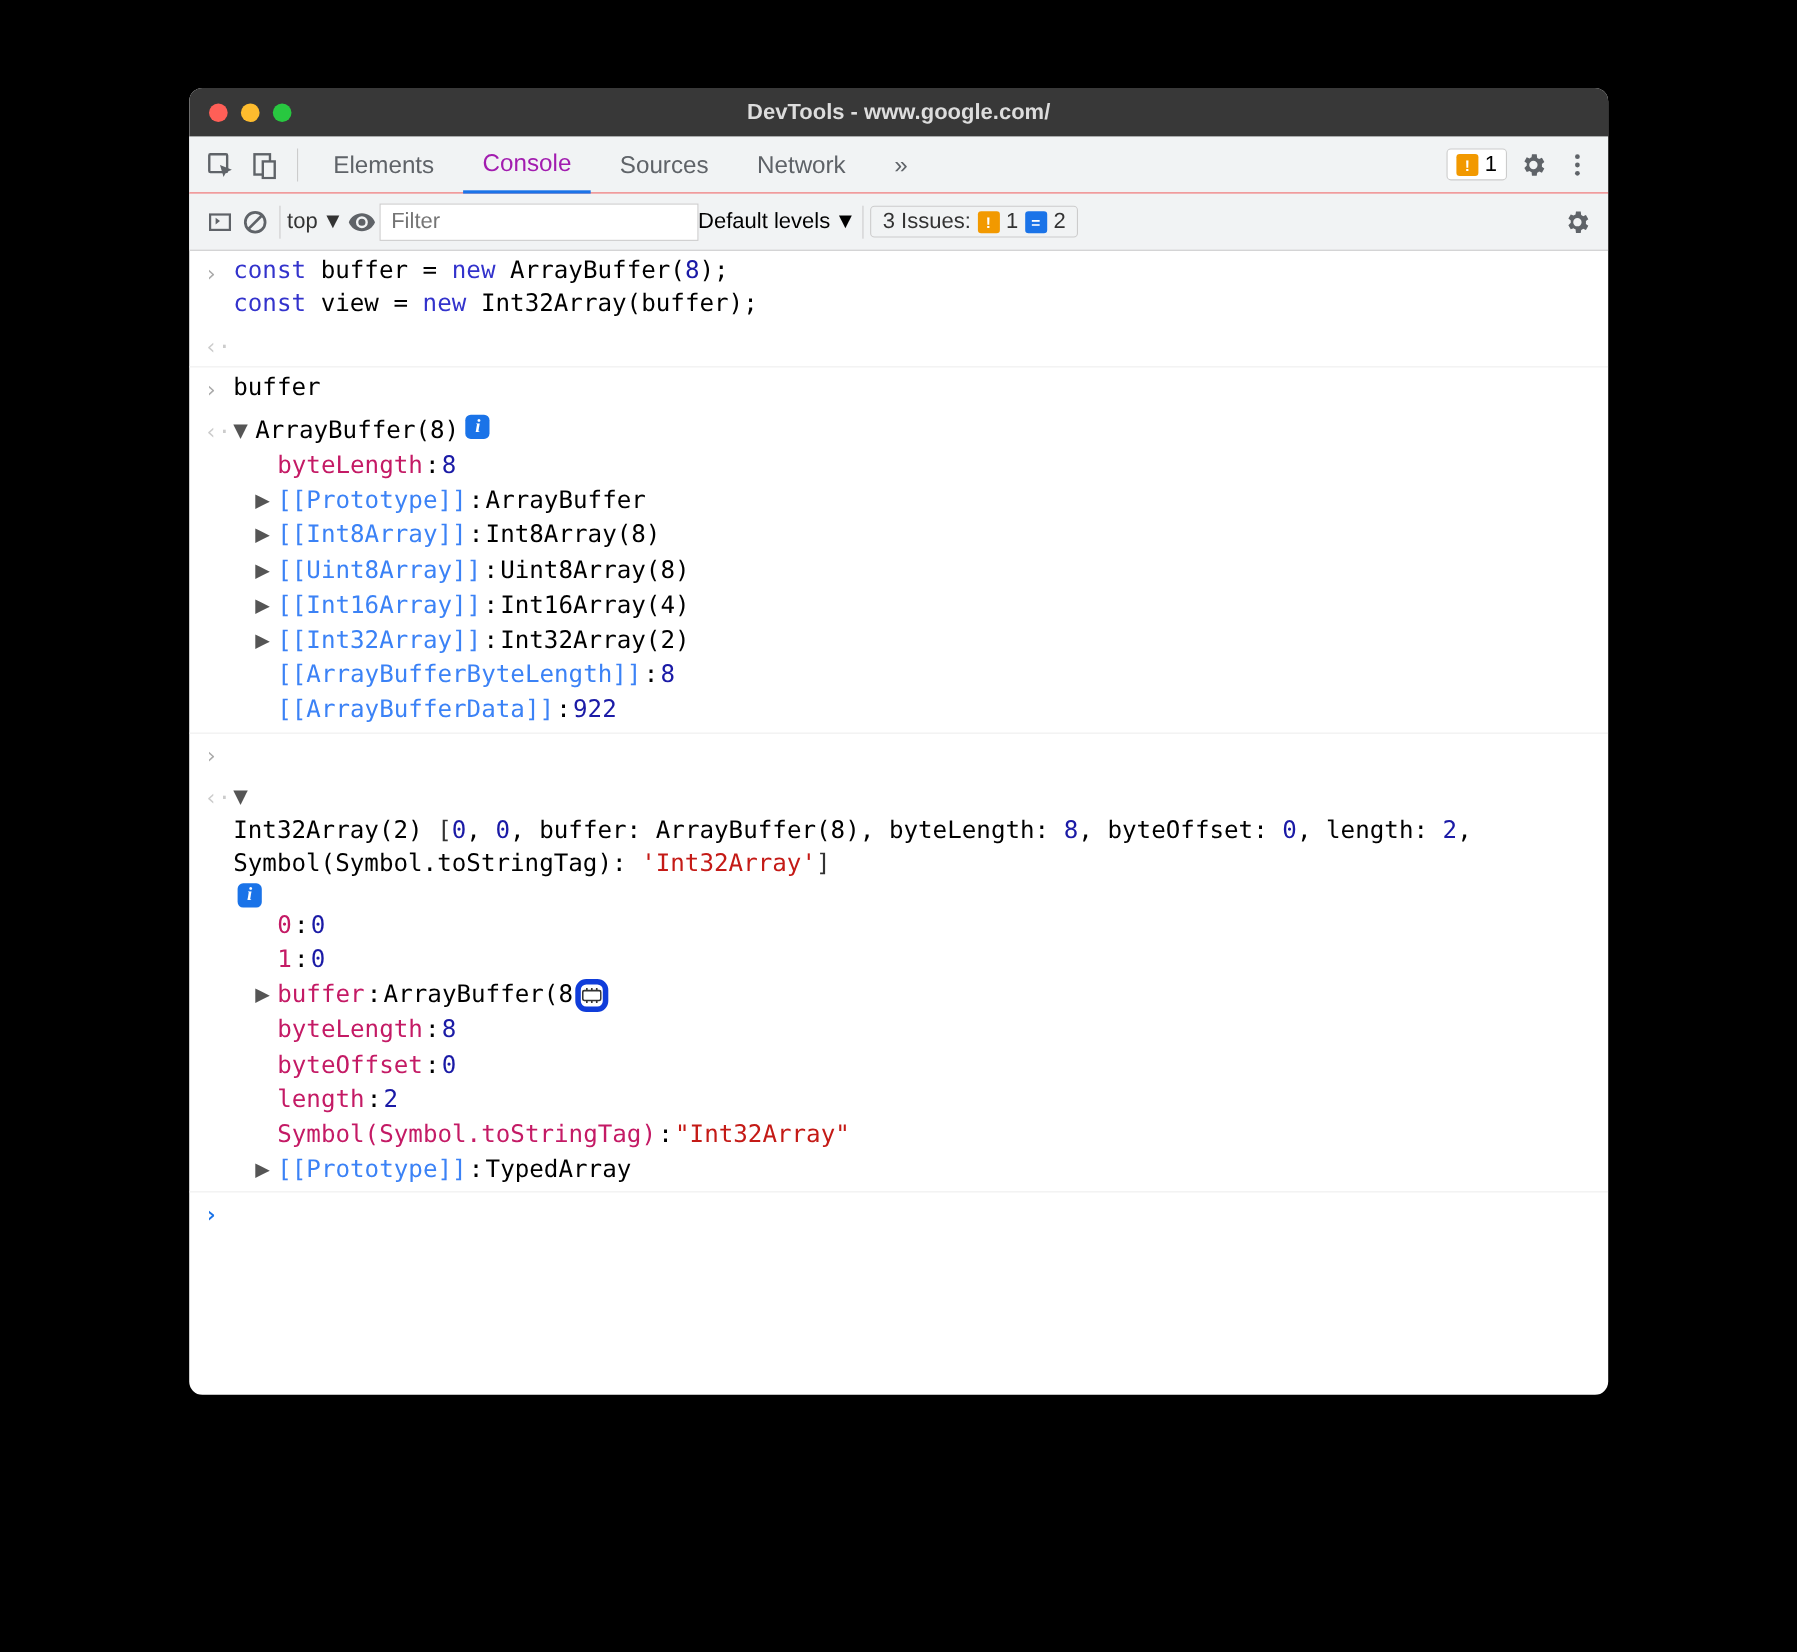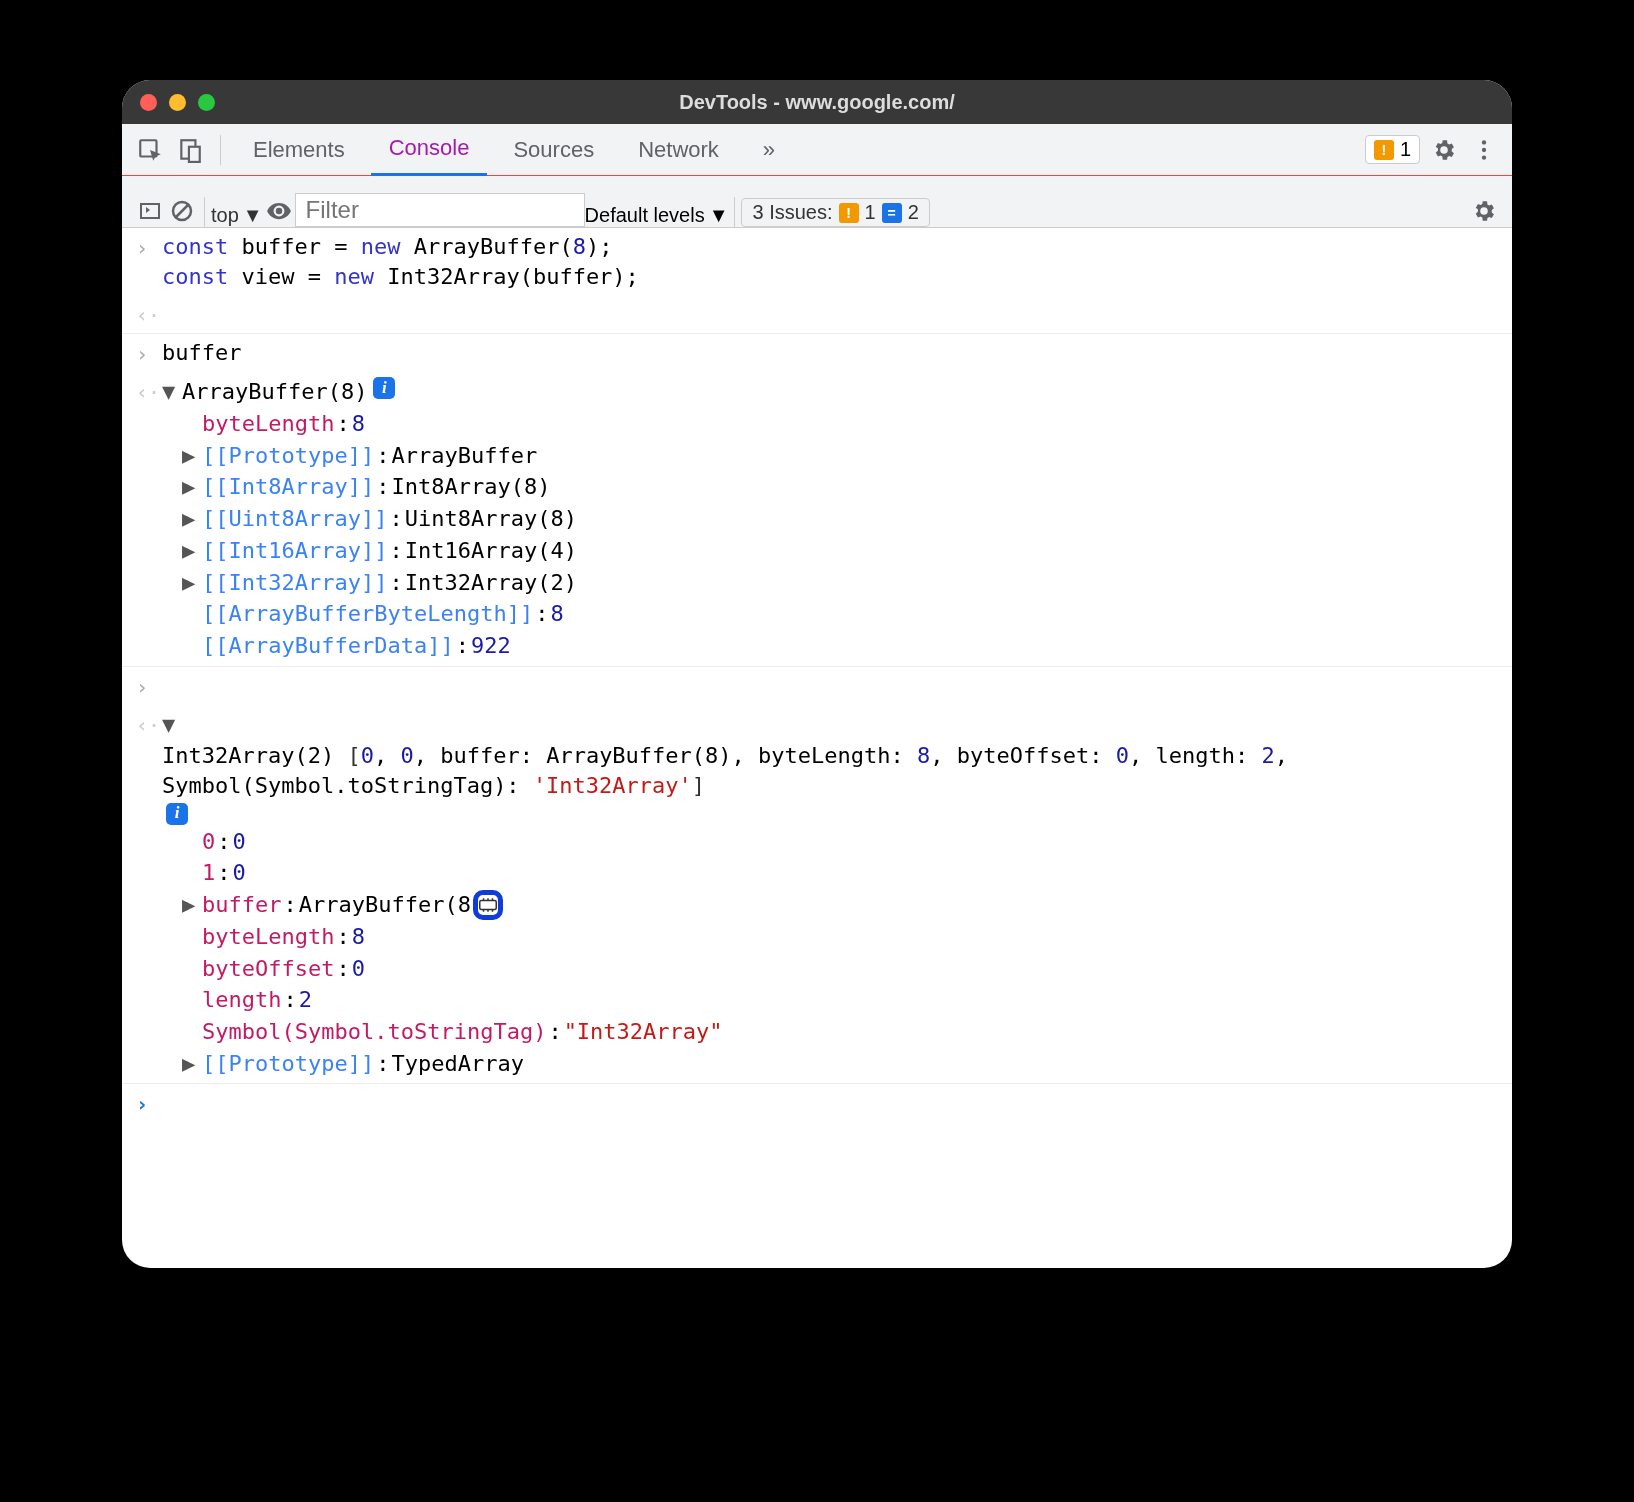--- a/index.html
+++ b/index.html
@@ -7,23 +7,23 @@
     background: #000;
     width: 1634px;
     height: 1502px;
     font-family: -apple-system, BlinkMacSystemFont, "Segoe UI", Helvetica, Arial, sans-serif;
     display: flex;
     align-items: flex-start;
     justify-content: center;
     padding-top: 80px;
   }
   .window {
-    width: 1390px;
+    width: 1290px;
     background: #fff;
-    border-radius: 28px;
+    border-radius: 12px;
     overflow: hidden;
     box-shadow: 0 30px 80px rgba(0,0,0,0.6);
   }
   .titlebar {
     background: #383838;
     height: 44px;
     display: flex;
     align-items: center;
     padding: 0 18px;
     position: relative;
@@ -75,31 +75,31 @@
   }
   .info-glyph {
     width: 20px; height: 20px; background: #1a73e8;
     border-radius: 3px;
     display:flex;align-items:center;justify-content:center;
     color:#fff;font-weight:700;font-size:14px;
   }
   .toolbar-sub {
     background: #f1f3f4;
     border-bottom: 1px solid #ccc;
-    display: flex; align-items: flex-end;
+    display: flex; align-items: center;
     height: 52px; padding: 0 12px;
   }
   .ctx-select {
     font-size: 20px; color: #333;
     display:flex;align-items:center;gap:4px;
   }
   .filter-input {
     background: #fff; border: 1px solid #ccc;
     height: 34px; width: 290px;
-    font-size: 24px; padding: 0 10px;
+    font-size: 20px; padding: 0 10px;
     color:#999;
   }
   .levels { font-size: 20px; color: #000000; display:flex;align-items:center;gap:4px;}
   .issues-link { font-size: 20px; color: #333; border:1px solid #ccc; border-radius:4px;
     padding: 2px 10px; display:flex;align-items:center;gap:6px;}
   
   .console-body {
     font-family: Menlo, Consolas, monospace;
     font-size: 22px; line-height: 1.35;
     padding-bottom: 20px;

